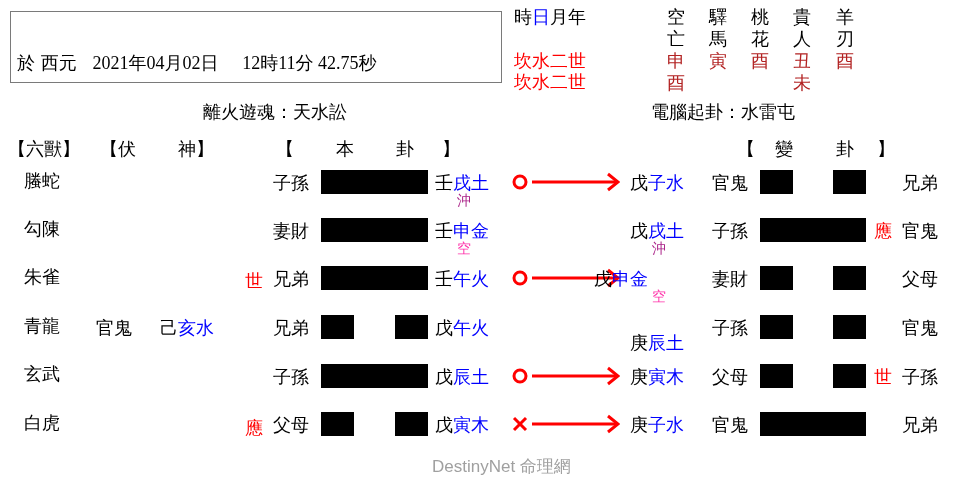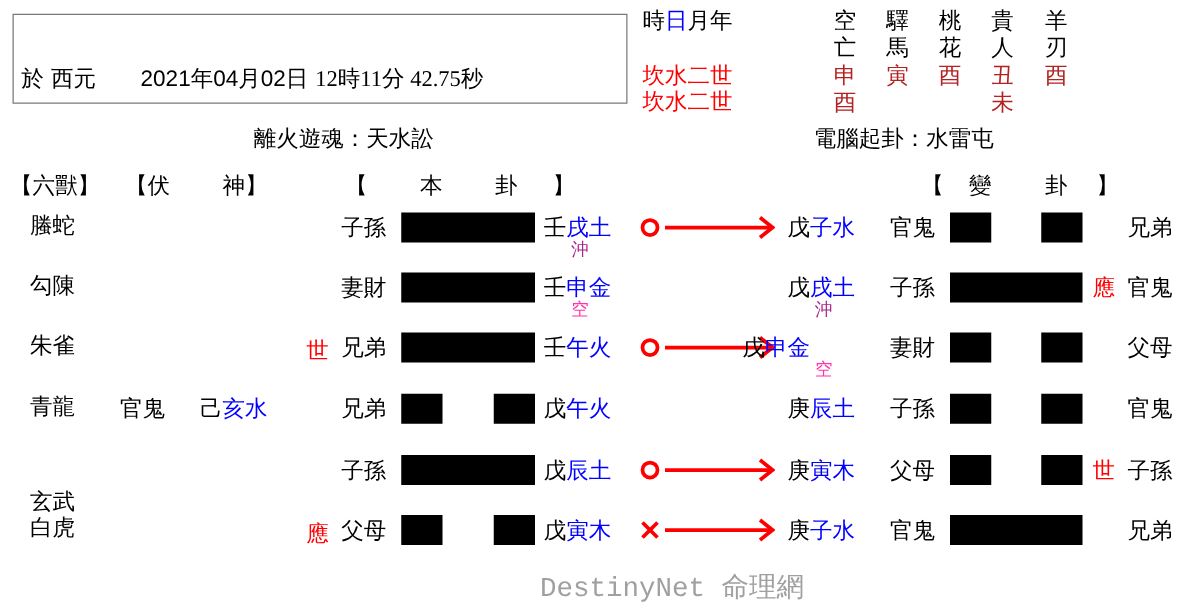--- a/index.html
+++ b/index.html
@@ -9,31 +9,31 @@
   .t18 { font-size:18px; line-height:22px; }
   .blue { color:#0000ff; }
   .red { color:#ff0000; }
   .dred { color:#b22222; }
   .chong { color:#aa2288; }
   .kong { color:#ff33aa; }
   .infobox { position:absolute; left:10px; top:11px; width:492px; height:72px;
              border:1px solid #7a7a7a; box-sizing:border-box; }
   .bar { position:absolute; background:#000; height:24px; }
   .arrow { position:absolute; width:110px; height:20px; }
-  .footer { position:absolute; left:432px; top:455px; font-family:Liberation Mono, monospace;
-            font-size:22px; color:#a0a0a0; }
+  .footer { position:absolute; left:432px; top:455px; font-family:Liberation Sans, sans-serif;
+            font-size:17px; color:#a0a0a0; }
 </style>
 </head>
 <body>
 
 <div class="infobox">
   <div class="abs t18" style="left:6px;top:40px;">
     <span>於 西元</span>
-    <span style="margin-left:30px;font-family:Liberation Sans, sans-serif;">2021年04月02日</span>
-    <span style="font-family:'Liberation Serif',serif;">12時11分 42.75秒</span>
+    <span style="margin-left:10px;font-family:Liberation Serif, serif;">2021年04月02日</span>
+    <span style="margin-left:18px;font-family:'Liberation Serif',serif;">12時11分 42.75秒</span>
   </div>
 </div>
 
 <div class="abs t18" style="left:514px;top:6px;">
   <span>時</span><span class="blue">日</span><span>月</span><span>年</span>
 </div>
 <div class="abs t18 red" style="left:514px;top:50px;">坎水二世</div>
 <div class="abs t18 red" style="left:514px;top:71px;">坎水二世</div>
 
 <div class="abs t18" style="left:667px;top:6px;line-height:22px;">
@@ -131,29 +131,29 @@
 </div>
 
 <div>
   <div class="abs t18" style="left:24px;top:315px;text-align:center;">青龍</div>
   <div class="abs t18" style="left:96px;top:317px;">官鬼</div>
   <div class="abs t18" style="left:160px;top:317px;"><span>己</span><span class="blue">亥水</span></div>
   <div class="abs t18" style="left:273px;top:317px;">兄弟</div>
   <div class="bar" style="left:321px;top:315px;width:33px;"></div>
   <div class="bar" style="left:395px;top:315px;width:33px;"></div>
   <div class="abs t18" style="left:435px;top:317px;"><span>戊</span><span class="blue">午火</span></div>
-  <div class="abs t18" style="left:630px;top:317px;"><span>庚</span><span class="blue">辰土</span></div>
+  <div class="abs t18" style="left:630px;top:333px;font-family:Liberation Mono, monospace;"><span>庚</span><span class="blue">辰土</span></div>
   <div class="abs t18" style="left:712px;top:317px;">子孫</div>
   <div class="bar" style="left:760px;top:315px;width:33px;"></div>
   <div class="bar" style="left:833px;top:315px;width:33px;"></div>
   <div class="abs t18" style="left:902px;top:317px;">官鬼</div>
 </div>
 
 <div>
-  <div class="abs t18" style="left:24px;top:363px;margin-top:28px;">玄武</div>
+  <div class="abs t18" style="left:24px;top:363px;">玄武</div>
   <div class="abs t18" style="left:273px;top:366px;">子孫</div>
   <div class="bar" style="left:321px;top:364px;width:107px;"></div>
   <div class="abs t18" style="left:435px;top:366px;"><span>戊</span><span class="blue">辰土</span></div>
   <svg class="arrow" style="left:510px;top:366px;" viewBox="0 0 110 20">
     <circle cx="10" cy="10" r="6" fill="none" stroke="#ff0000" stroke-width="3"></circle>
     <line x1="22" y1="10" x2="108" y2="10" stroke="#ff0000" stroke-width="3"></line>
     <polyline points="98,2 108,10 98,18" fill="none" stroke="#ff0000" stroke-width="3"></polyline>
   </svg>
   <div class="abs t18" style="left:630px;top:366px;"><span>庚</span><span class="blue">寅木</span></div>
   <div class="abs t18" style="left:712px;top:366px;">父母</div>

